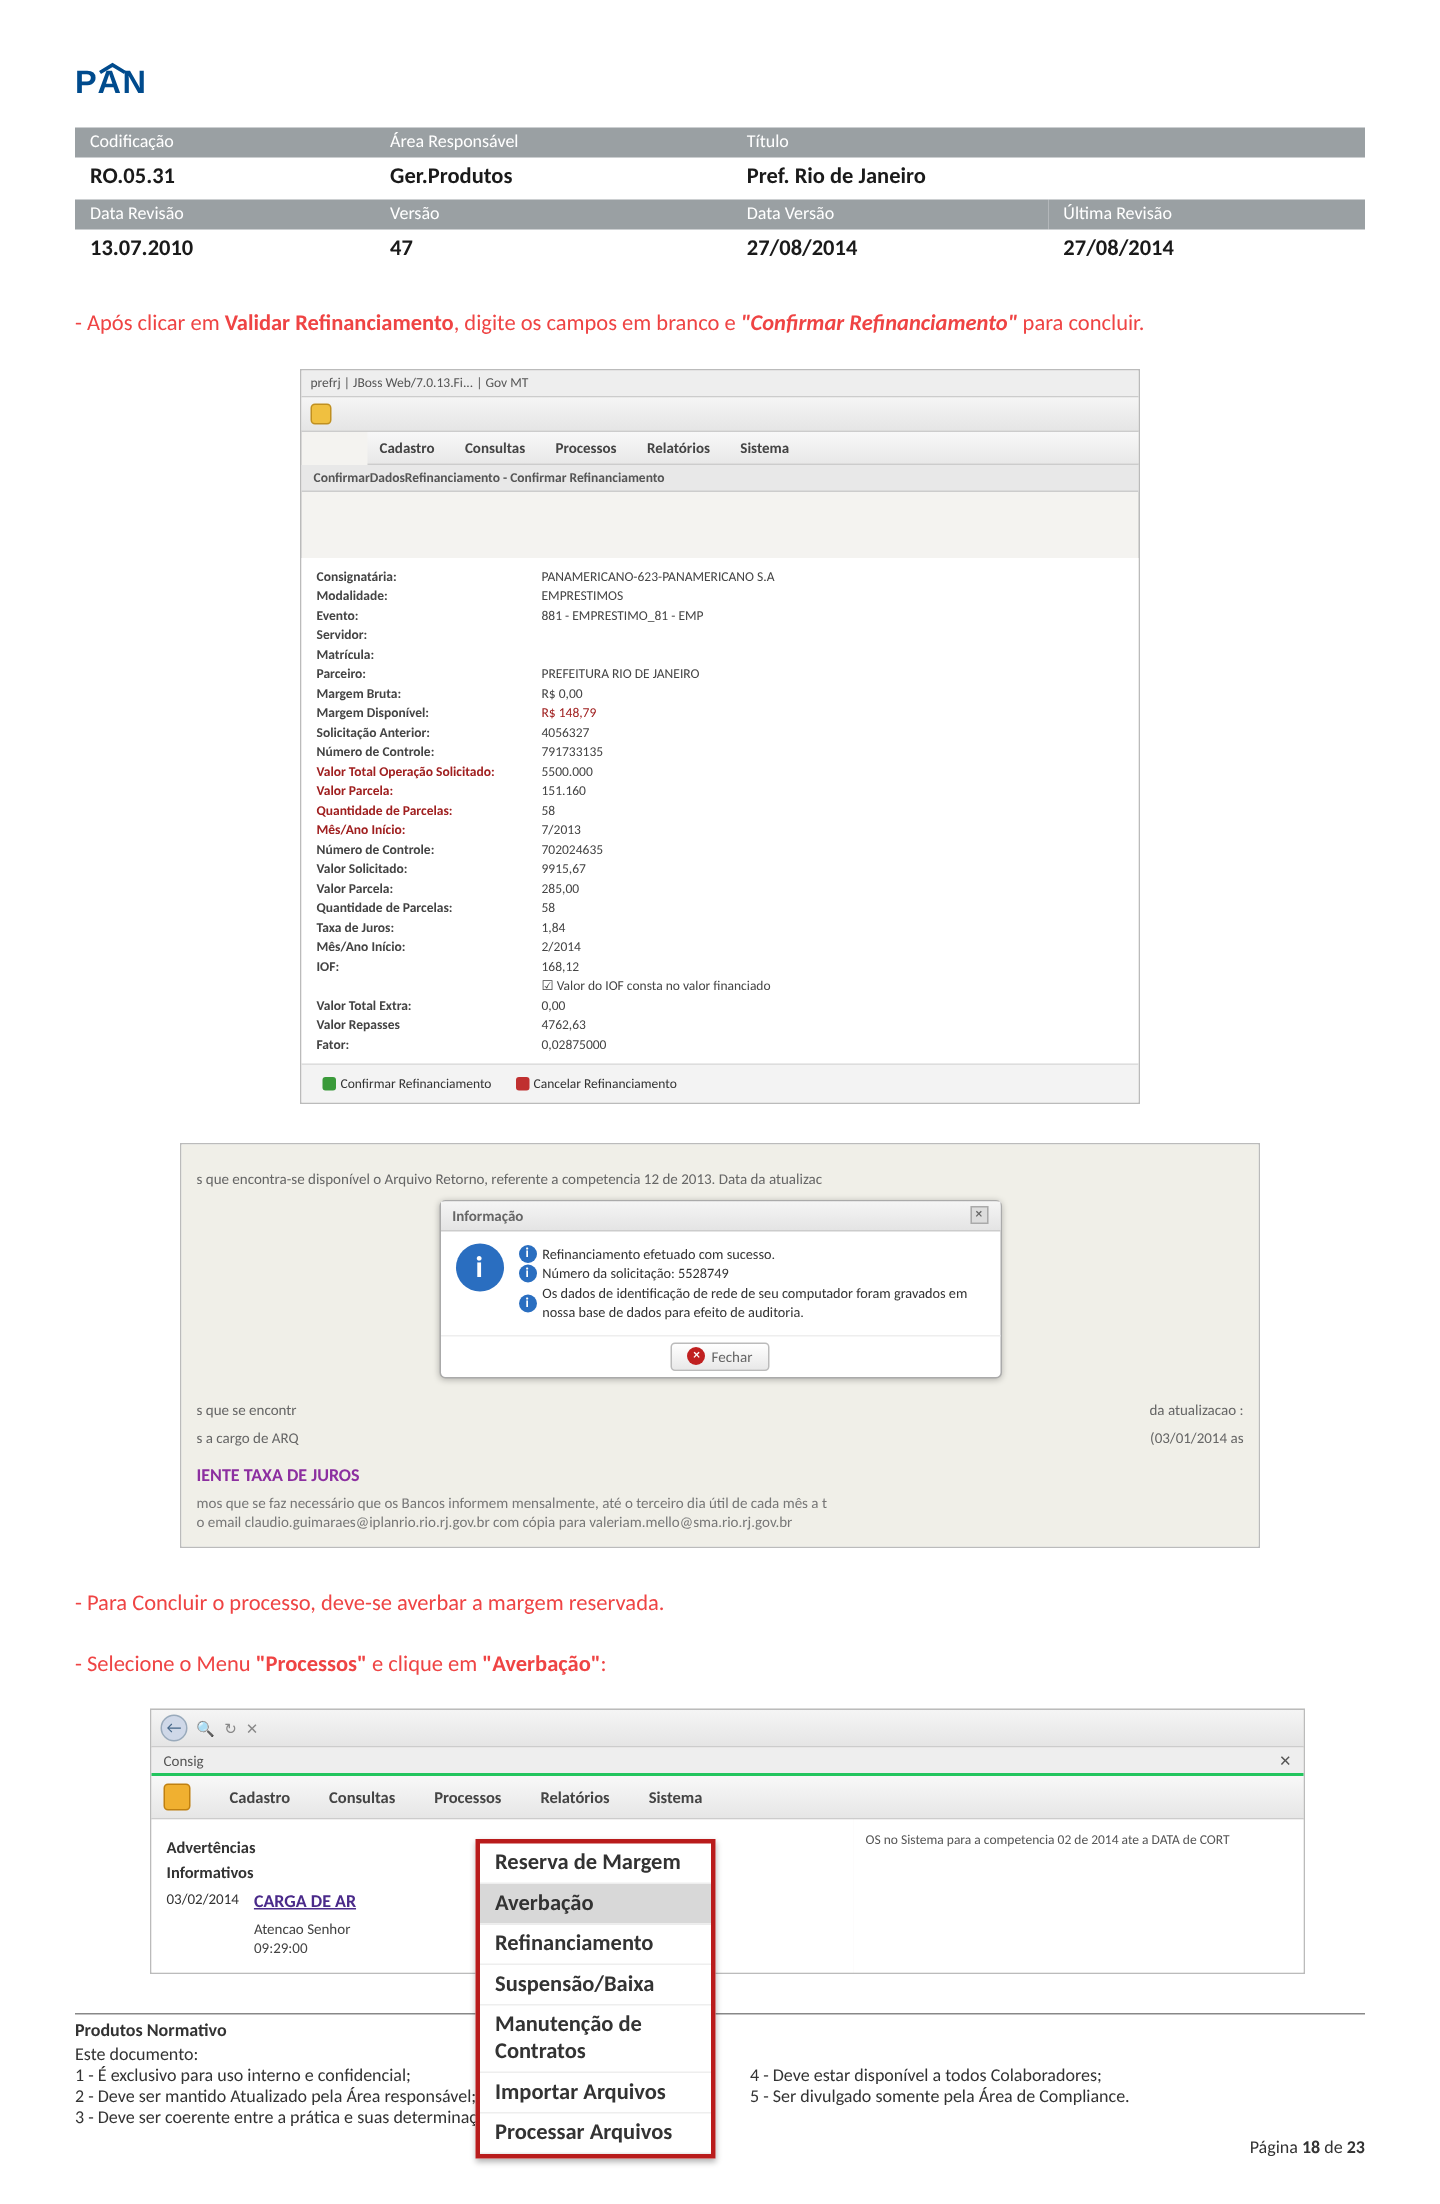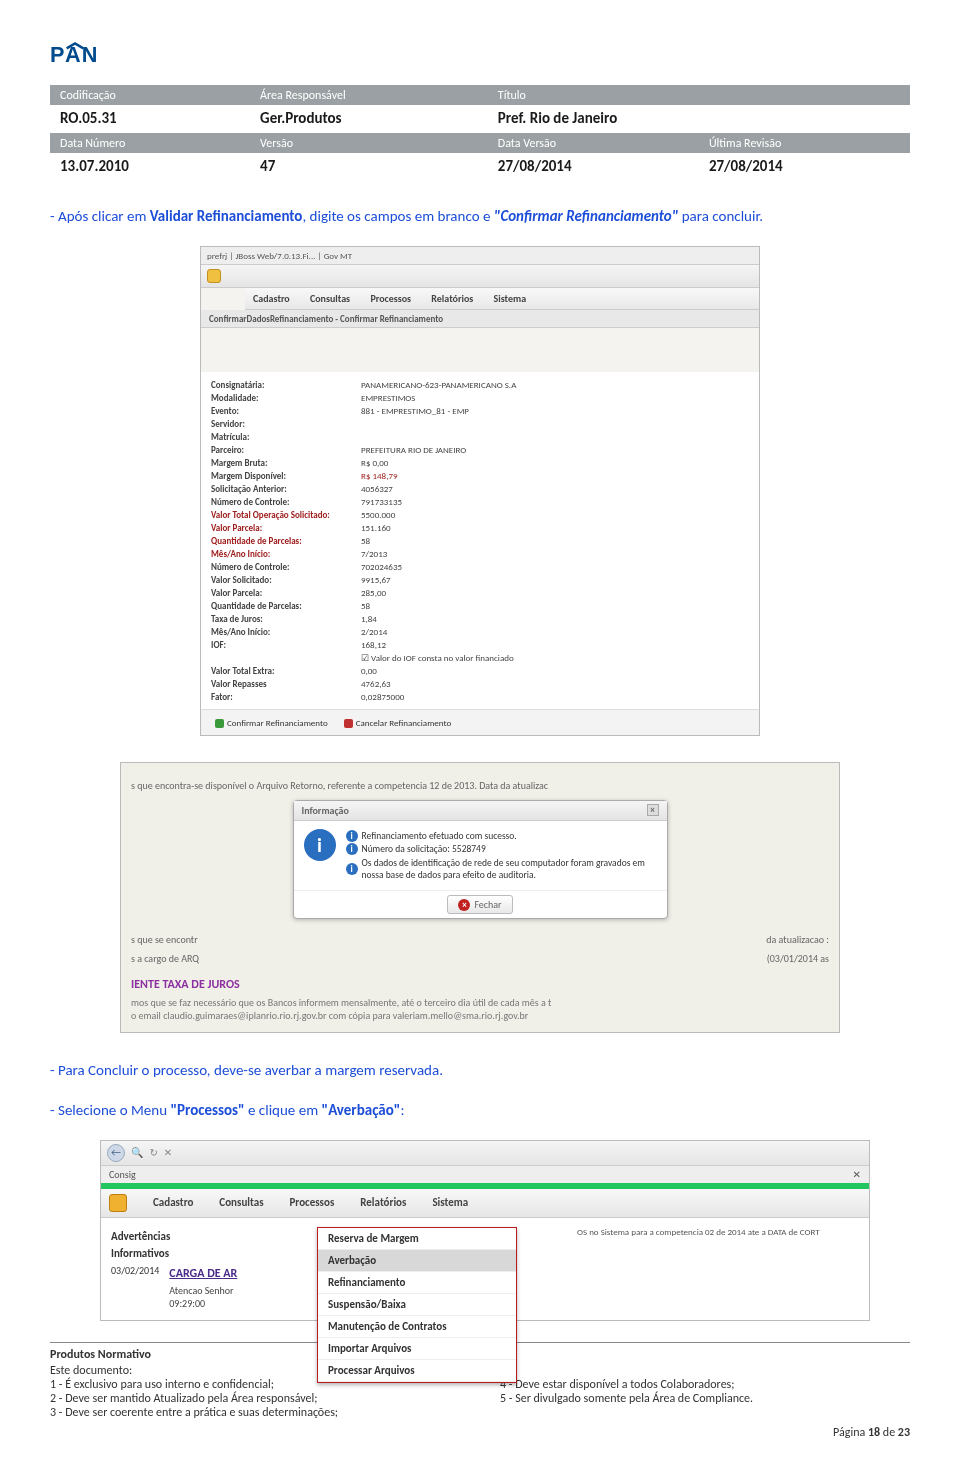--- a/index.html
+++ b/index.html
@@ -36,21 +36,21 @@
   }
   .header-table .value-row td {
     font-weight: 700;
     font-size: 15px;
     color: #1a1a1a;
     padding-top: 4px;
     padding-bottom: 6px;
   }
   .body-text {
     font-size: 15px;
-    color: #1d4ed8;
+    color: #ef4444;
     margin: 18px 0;
     line-height: 1.5;
   }
   .body-text .bold { font-weight: 700; }
   .body-text .boldital { font-weight: 700; font-style: italic; }
   .screenshot-box {
     margin: 10px auto 26px auto;
     border: 1px solid #bbb;
     background: #f4f3f0;
     font-size: 9px;
@@ -194,36 +194,36 @@
   }
   .ss3 .addrbar .arrow{
     width:18px;height:18px;border-radius:50%;background:#cfd8e8;border:1px solid #9ab;
     text-align:center;line-height:16px;font-size:11px;color:#468;
   }
   .ss3 .addrbar .url{
     flex:1;background:#fff;border:1px solid #bbb;padding:1px 6px;font-size:10px;color:#333;
   }
   .ss3 .addrbar .mag{color:#888;}
   .ss3 .addrbar .xbox{color:#888;}
-  .ss3 .tabbar{background:#eee;border-bottom:6px solid #22c55e;padding:2px 8px;font-size:10px;color:#555;display:flex;justify-content:space-between;}
+  .ss3 .tabbar{background:#eee;border-bottom:2px solid #22c55e;padding:2px 8px;font-size:10px;color:#555;display:flex;justify-content:space-between;}
   .ss3 .menubar{
     background:linear-gradient(#f8f8f8,#e6e6e6);
     border-bottom:1px solid #ccc;padding:5px 8px;font-size:11px;font-weight:700;color:#444;
     display:flex;gap:26px;align-items:center;
   }
   .ss3 .menubar .home{
     width:18px;height:18px;background:#f0b030;border:1px solid #c08010;border-radius:3px;
   }
   .ss3 .content{display:flex;}
   .ss3 .left{flex:1;background:#fff;padding:8px 10px;}
   .ss3 .dropdown{
-    width:200px;background:#fff;border:1px solid #b91c1c;
+    width:160px;background:#fff;border:3px solid #b91c1c;
     box-shadow:0 2px 4px rgba(0,0,0,0.3);
     position:absolute;top:86px;left:216px;
-    z-index:5;font-size:11px;
+    z-index:5;font-size:15px;
   }
   .ss3 .dropdown div{padding:4px 10px;font-weight:700;color:#333;border-bottom:1px solid #eee;}
   .ss3 .dropdown div.hi{background:#d8d8d8;}
   .ss3 .left .sec{font-size:11px;font-weight:700;color:#333;margin:4px 0;}
   .ss3 .left .link{
     color:#4a2a8a;text-decoration:underline;font-weight:700;font-size:12px;
     margin:2px 0;display:block;
   }
   .ss3 .left .row{font-size:10px;color:#444;padding:2px 0;}
   .ss3 .right{padding:8px;font-size:9px;color:#555;flex-shrink:0;width:300px;background:#fff;}
@@ -264,21 +264,21 @@
       <td>Codificação</td>
       <td>Área Responsável</td>
       <td colspan="2">Título</td>
     </tr>
     <tr class="value-row">
       <td>RO.05.31</td>
       <td>Ger.Produtos</td>
       <td colspan="2">Pref. Rio de Janeiro</td>
     </tr>
     <tr class="label-row">
-      <td>Data Número</td>
+      <td>Data Revisão</td>
       <td>Versão</td>
       <td>Data Versão</td>
       <td>Última Revisão</td>
     </tr>
     <tr class="value-row">
       <td>13.07.2010</td>
       <td>47</td>
       <td>27/08/2014</td>
       <td>27/08/2014</td>
     </tr>

